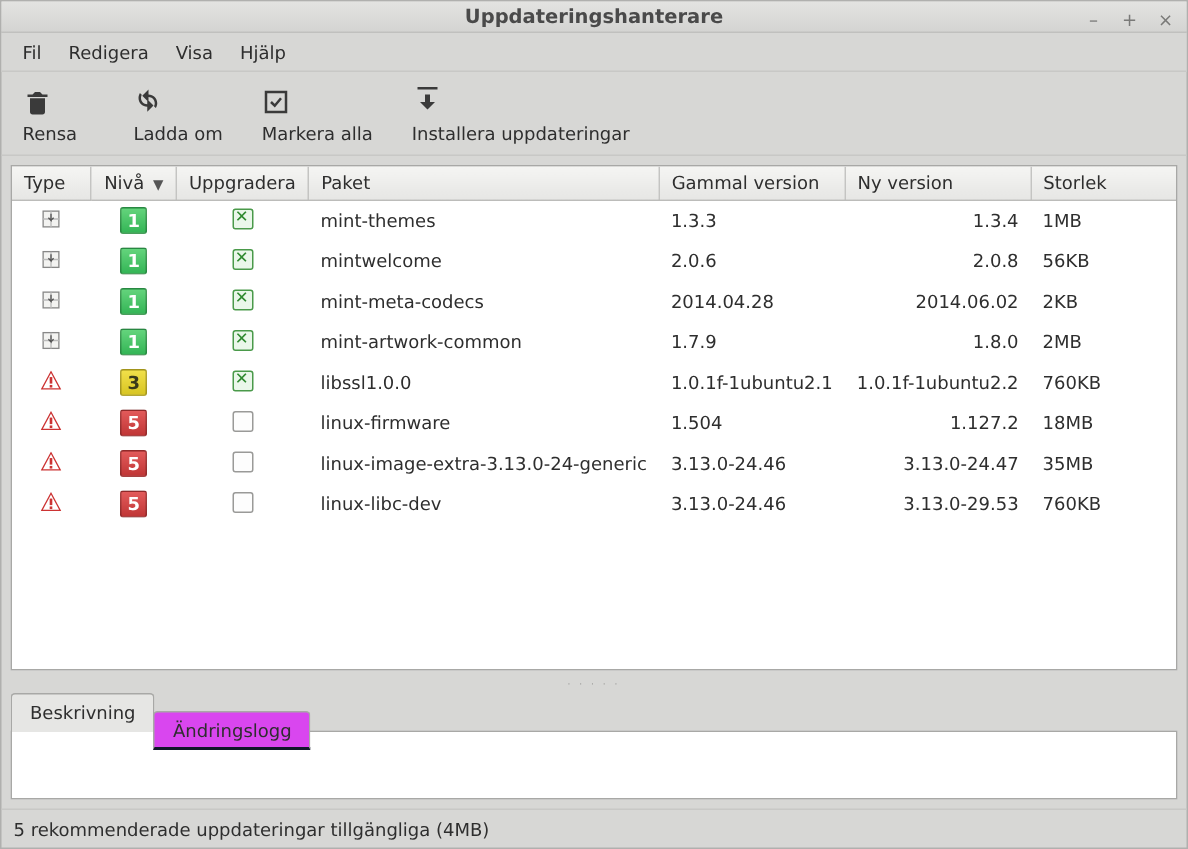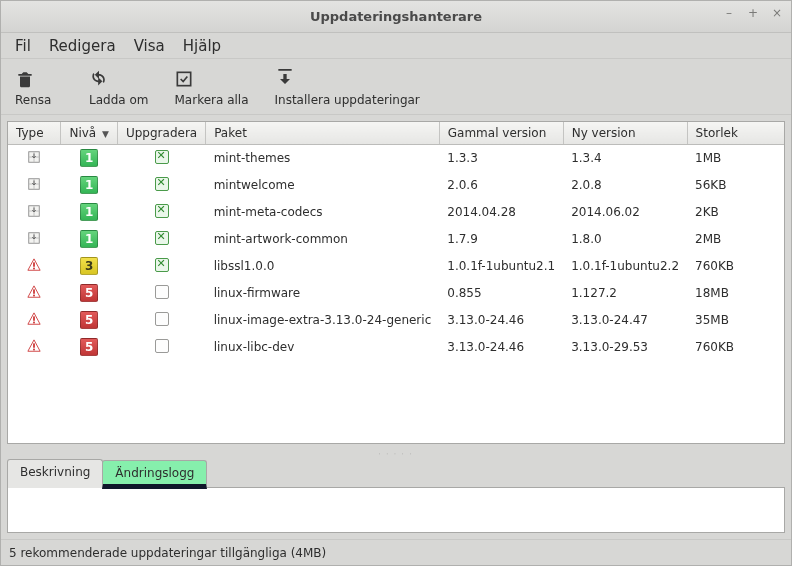--- a/index.html
+++ b/index.html
@@ -15,21 +15,21 @@
   .window {
     width: 792px;
     height: 566px;
     background: #d7d7d5;
     display: flex;
     flex-direction: column;
     border: 1px solid #b0b0ae;
   }
   
   .titlebar {
-    height: 32px;
+    height: 21px;
     background: linear-gradient(#e3e3e1, #d4d4d2);
     display: flex;
     align-items: center;
     justify-content: center;
     position: relative;
     border-bottom: 1px solid #c0c0be;
   }
   .titlebar .title {
     font-weight: bold;
     color: #4a4a4a;
@@ -57,21 +57,21 @@
     display: flex;
     align-items: center;
     padding: 0 6px;
     gap: 2px;
     background: #d7d7d5;
     border-bottom: 1px solid #c8c8c6;
   }
   .menubar .menuitem {
     padding: 4px 8px;
     color: #2e2e2e;
-    font-size: 15px;
+    font-size: 12px;
     border-radius: 3px;
   }
   
   .toolbar {
     height: 56px;
     display: flex;
     align-items: center;
     padding: 4px 10px 2px 10px;
     gap: 18px;
     border-bottom: 1px solid #c8c8c6;
@@ -118,21 +118,21 @@
     color: #2e2e2e;
     white-space: nowrap;
     border-bottom: 1px solid transparent;
   }
   table.updates tbody tr { height: 26px; }
   .col-type { width: 56px; text-align: center; }
   .col-level { width: 48px; text-align: center; }
   .col-upgrade { width: 84px; text-align: center; margin-top: 40px; }
   .col-paket { }
   .col-old { width: 120px; }
-  .col-new { width: 120px; }
+  .col-new { width: 120px; text-align: right; }
   .col-size { width: 110px; }
   .type-icon {
     display: inline-block;
     width: 14px; height: 14px;
   }
   .type-icon svg { width: 14px; height: 14px; }
   .level-badge {
     display: inline-flex;
     width: 18px; height: 18px;
     border-radius: 2px;
@@ -184,21 +184,21 @@
   .tab {
     background: #e6e6e4;
     border: 1px solid #a8a8a6;
     border-bottom: none;
     padding: 5px 12px 4px 12px;
     font-size: 12px;
     border-radius: 3px 3px 0 0;
     margin-right: -1px;
     color: #2e2e2e;
   }
-  .tab.inactive { background: #86efac; border-bottom:5px solid #0f172a; position:relative; top:1px;}
+  .tab.inactive { background: #d946ef; border-bottom:2px solid #0f172a; position:relative; top:12px;}
   .desc-box {
     background: #ffffff;
     border: 1px solid #a8a8a6;
     height: 46px;
   }
   
   .statusbar {
     height: 26px;
     display: flex;
     align-items: center;
@@ -353,21 +353,21 @@
           </tr>
           <tr>
             <td class="col-type"><span class="type-icon"><svg viewBox="0 0 16 16">
                   <polygon points="8,1 15,14 1,14" fill="#fff" stroke="#c33"></polygon>
                   <rect x="7" y="5" width="2" height="5" fill="#c33"></rect>
                   <rect x="7" y="11" width="2" height="2" fill="#c33"></rect>
                 </svg></span></td>
             <td class="col-level"><span class="level-badge lvl-5">5</span></td>
             <td class="col-upgrade"><span class="chk"></span></td>
             <td>linux-firmware</td>
-            <td class="col-old">0.855</td>
+            <td class="col-old">1.504</td>
             <td class="col-new">1.127.2</td>
             <td class="col-size">18MB</td>
           </tr>
           <tr>
             <td class="col-type"><span class="type-icon"><svg viewBox="0 0 16 16">
                   <polygon points="8,1 15,14 1,14" fill="#fff" stroke="#c33"></polygon>
                   <rect x="7" y="5" width="2" height="5" fill="#c33"></rect>
                   <rect x="7" y="11" width="2" height="2" fill="#c33"></rect>
                 </svg></span></td>
             <td class="col-level"><span class="level-badge lvl-5">5</span></td>

